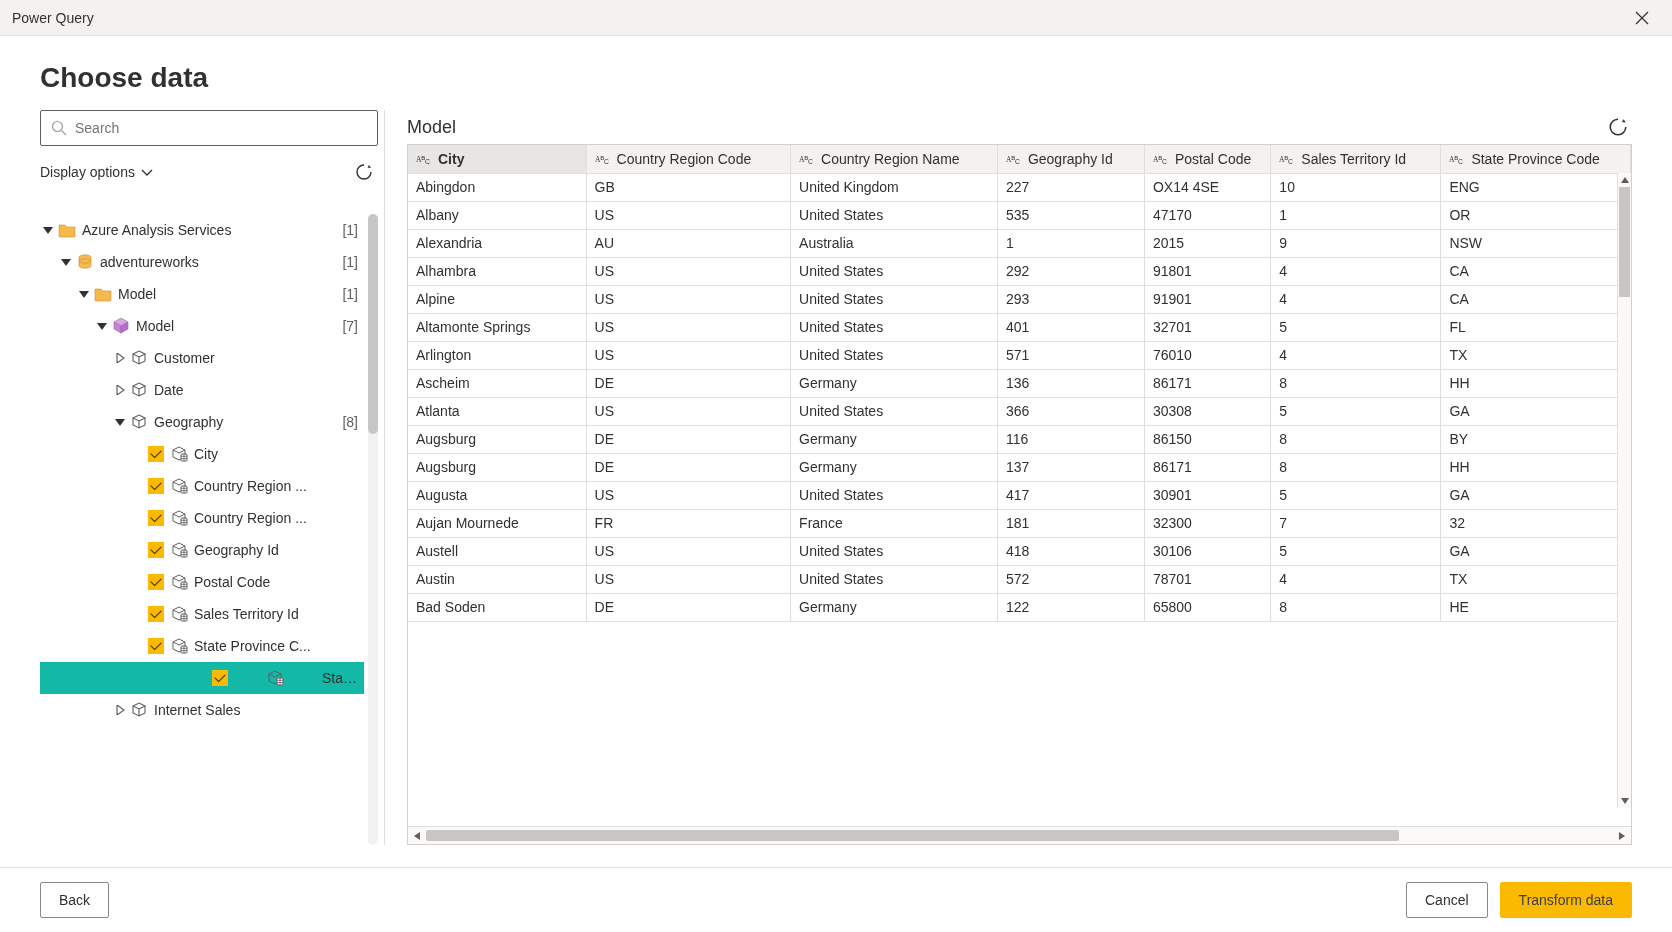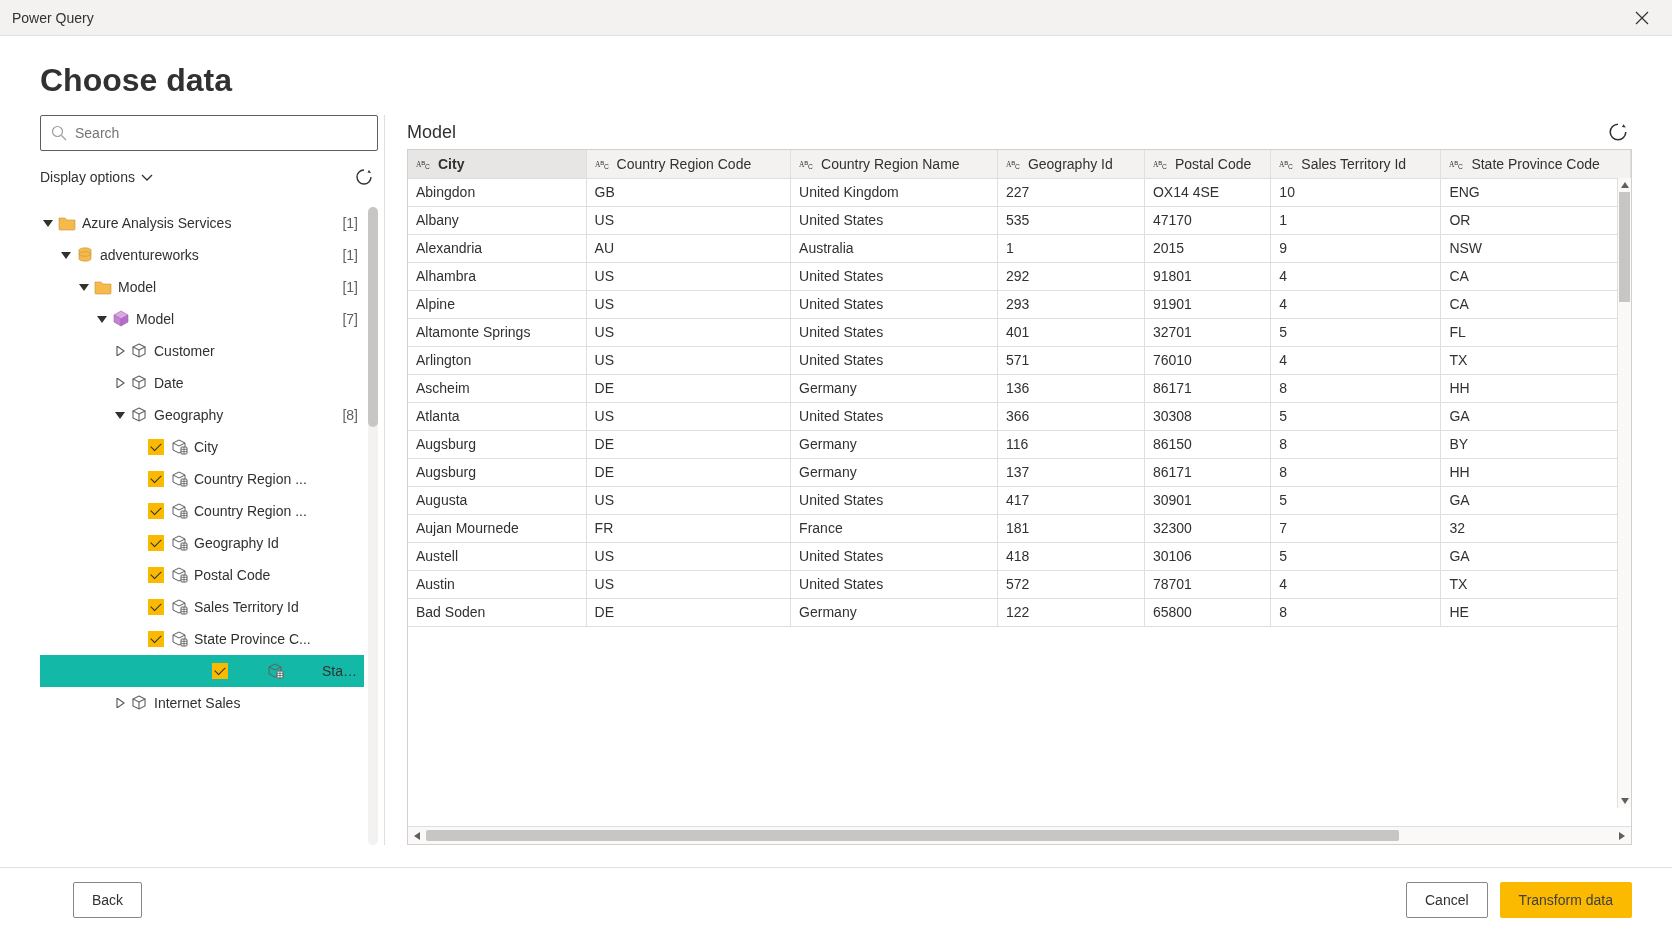--- a/index.html
+++ b/index.html
@@ -28,21 +28,21 @@
 
 .content {
   flex: 1;
   display: flex;
   flex-direction: column;
   padding: 0 0 0 0;
   overflow: hidden;
   border-bottom: 1px solid #e1dfdd;
 }
 .heading {
-  font-size: 32px;
+  font-size: 28px;
   font-weight: 600;
   padding: 26px 40px 16px 40px;
 }
 .main {
   flex: 1;
   display: flex;
   padding: 0 40px 22px 40px;
   overflow: hidden;
   gap: 22px;
 }
@@ -62,21 +62,21 @@
   display: flex;
   align-items: center;
   padding: 0 10px;
   margin-bottom: 12px;
 }
 .search svg { width: 16px; height: 16px; margin-right: 8px; opacity: .6; }
 .search input { border: none; outline: none; flex: 1; font-size: 14px; background: transparent; color: #323130; }
 .display-options {
   display: flex;
   align-items: center;
-  margin-bottom: 16px;
+  margin-bottom: 28px;
 }
 .display-options .label { font-size: 14px; }
 .display-options .chev { margin-left: 6px; }
 .display-options .refresh-btn { margin-left: auto; width:28px; height:28px; display:flex;align-items:center;justify-content:center; cursor:pointer;}
 .tree-wrap { flex:1; overflow: hidden; display:flex; }
 .tree {
   flex: 1;
   overflow-y: auto;
   overflow-x: hidden;
 }
@@ -147,21 +147,20 @@
   height: 36px;
   padding: 0 18px;
   border: 1px solid #8a8886;
   background: #fff;
   font-size: 14px;
   cursor: pointer;
   border-radius: 2px;
   display: inline-flex;
   align-items: center;
   color:#323130;
-  margin-left:33px;
 }
 .btn.primary {
   background: #FBB900;
   border-color: #FBB900;
   color: #404040;
   font-weight: 400;
 }
 .footer .spacer{flex:1;}
 .footer .btn + .btn { margin-left: 12px; }
 </style>

